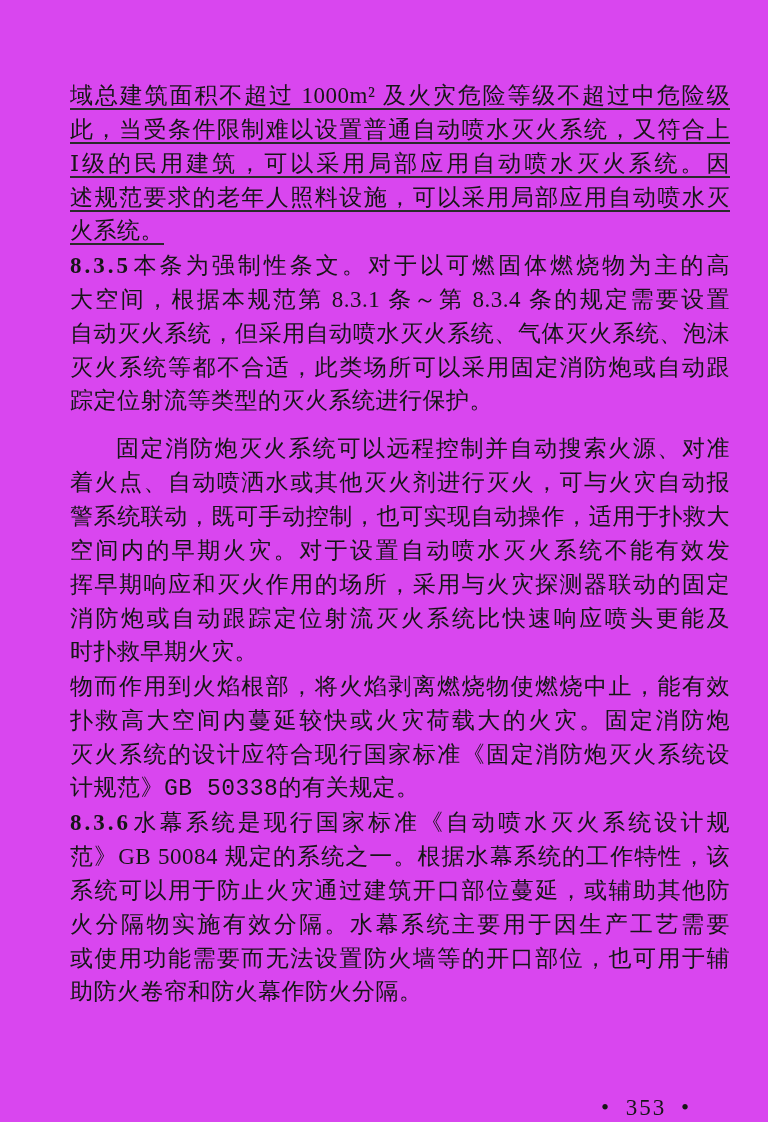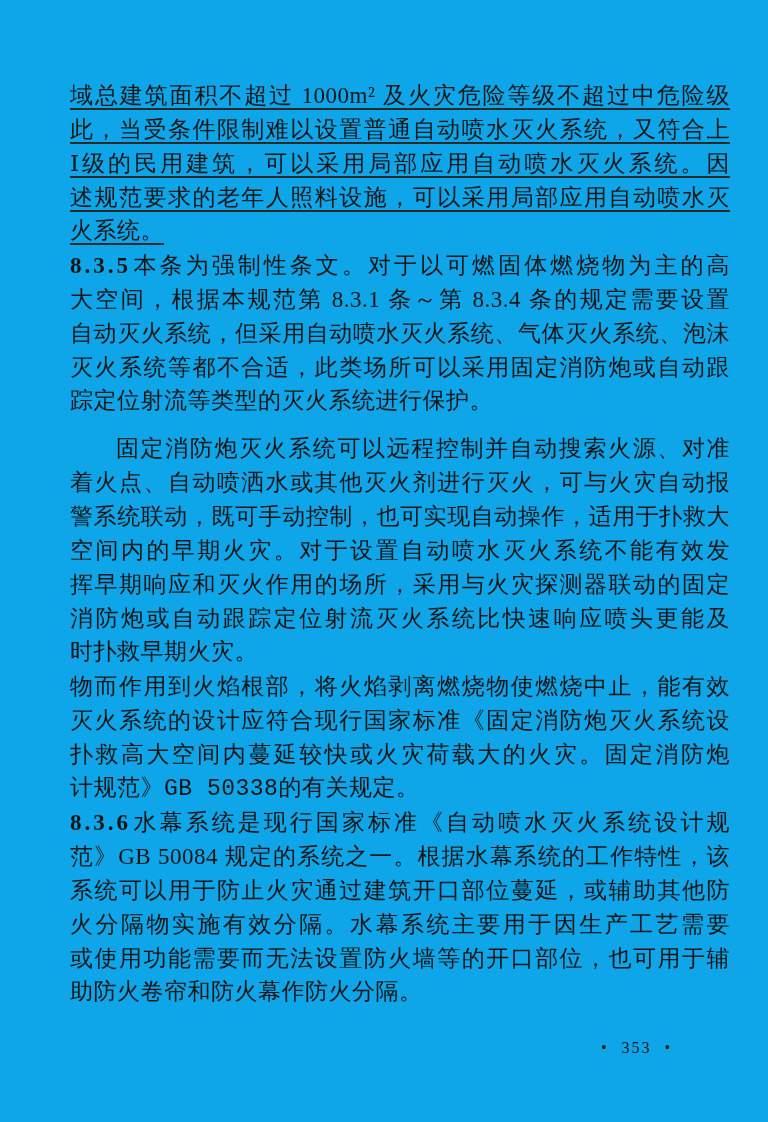--- a/index.html
+++ b/index.html
@@ -10,21 +10,21 @@
     width: 768px;
     height: 1122px;
     background: #ffffff;
     position: relative;
     font-family: "Liberation Serif", "DejaVu Serif", serif;
     overflow: hidden;
   }
   .scan-page {
     position: absolute;
     inset: 0;
-    background: #0ea5e9;
+    background: #d946ef;
   }
   .text-block {
     position: absolute;
     left: 70px;
     top: 79px;
     width: 660px;
     color: #161616;
   }
   .line {
     font-size: 23px;
@@ -44,22 +44,22 @@
   }
   .indent { padding-left: 46px; margin-top: 13px; }
   .secnum {
     font-weight: 700;
     letter-spacing: 3px;
     font-family: "Liberation Serif", "DejaVu Serif", serif;
   }
   .folio {
     position: absolute;
     left: 601px;
-    top: 1036px;
-    font-size: 16px;
+    top: 1096px;
+    font-size: 23px;
     line-height: 24px;
     color: #161616;
     letter-spacing: 2px;
     word-spacing: 7px;
   }
 </style>
 </head>
 <body>
 
 <div class="scan-page">
@@ -88,22 +88,22 @@
       <div class="line j">着火点、自动喷洒水或其他灭火剂进行灭火，可与火灾自动报</div>
       <div class="line j">警系统联动，既可手动控制，也可实现自动操作，适用于扑救大</div>
       <div class="line j">空间内的早期火灾。对于设置自动喷水灭火系统不能有效发</div>
       <div class="line j">挥早期响应和灭火作用的场所，采用与火灾探测器联动的固定</div>
       <div class="line j">消防炮或自动跟踪定位射流灭火系统比快速响应喷头更能及</div>
       <div class="line last">时扑救早期火灾。</div>
     </div>
 
     <div class="para">
       <div class="line j">物而作用到火焰根部，将火焰剥离燃烧物使燃烧中止，能有效</div>
+      <div class="line j">扑救高大空间内蔓延较快或火灾荷载大的火灾。固定消防炮</div>
       <div class="line j">灭火系统的设计应符合现行国家标准《固定消防炮灭火系统设</div>
-      <div class="line j">扑救高大空间内蔓延较快或火灾荷载大的火灾。固定消防炮</div>
       <div class="line last">计规范》GB 50338的有关规定。</div>
     </div>
 
     <div class="para">
       <div class="line j">
         <b class="secnum">8.3.6</b><span>水幕系统是现行国家标准《自动喷水灭火系统设计规</span>
       </div>
       <div class="line j">范》GB 50084 规定的系统之一。根据水幕系统的工作特性，该</div>
       <div class="line j">系统可以用于防止火灾通过建筑开口部位蔓延，或辅助其他防</div>
       <div class="line j">火分隔物实施有效分隔。水幕系统主要用于因生产工艺需要</div>

